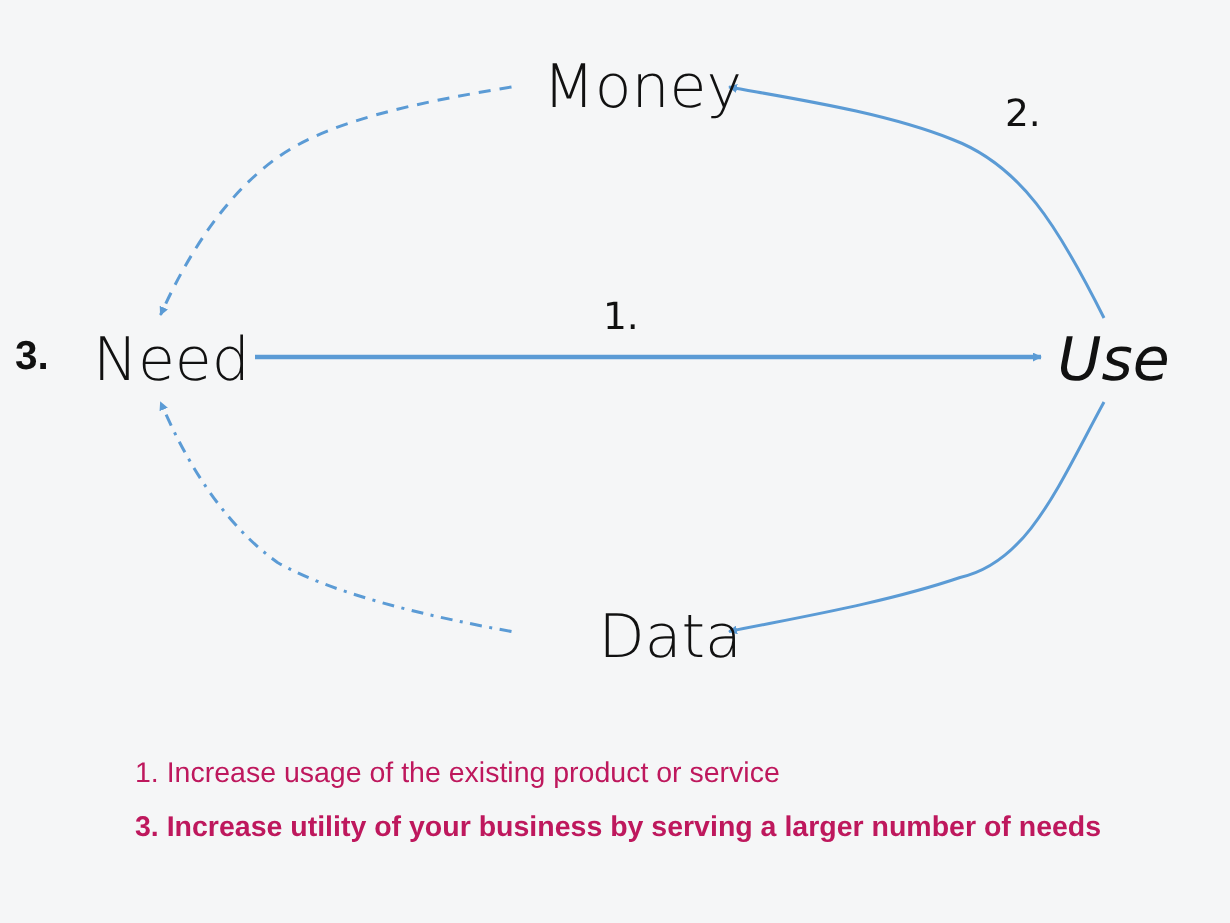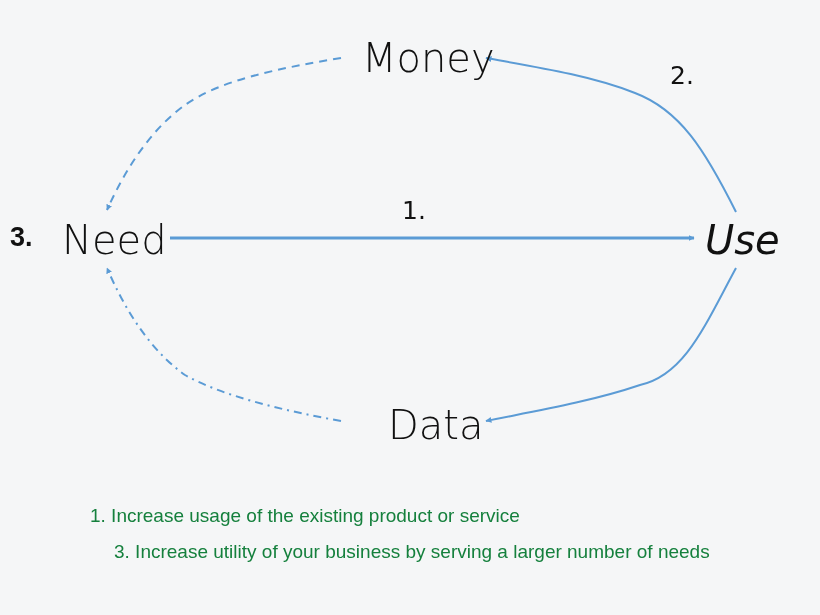--- a/index.html
+++ b/index.html
@@ -34,24 +34,24 @@
       font-weight: bold;
       font-size: 27px;
       color: #111;
       line-height: 1;
     }
     .legend {
       position: absolute;
       left: 90px; top: 503px;
       font-family: "Liberation Sans", sans-serif;
       font-size: 19px;
-      color: #15803d;
+      color: #be185d;
     }
     .legend div { height: 36px; line-height: 26px; white-space: nowrap; }
-    .legend .bold { font-weight: normal; margin-left: 24px; }
+    .legend .bold { font-weight: bold; }
   </style>
 </head>
 <body>
 
 <svg class="diagram" width="820" height="615" viewBox="0 0 820 615">
   <defs>
     <marker id="arrow" viewBox="0 0 10 10" refX="9" refY="5" markerWidth="6" markerHeight="6" orient="auto-start-reverse" markerUnits="userSpaceOnUse">
       <path d="M0,0 L10,5 L0,10 z" fill="#5b9bd5"></path>
     </marker>
   </defs>
@@ -64,21 +64,21 @@
 
   <path d="M341,58 C280,68 220,80 185,105 C150,130 125,170 107,210" stroke="#5b9bd5" stroke-width="2" fill="none" stroke-dasharray="8,6" marker-end="url(#arrow)"></path>
 
   <path d="M341,421 C280,410 220,395 185,375 C150,350 125,310 107,268" stroke="#5b9bd5" stroke-width="2" fill="none" stroke-dasharray="8,5,2,5" marker-end="url(#arrow)"></path>
 </svg>
 
 <div class="node" style="left:362px; top:38px;">Money</div>
 <div class="num-bold" style="left:10px; top:224px;">3.</div>
 <div class="node" style="left:62px; top:220px;">Need</div>
 <div class="node" style="left:705px; top:220px;font-style:italic;">Use</div>
-<div class="node" style="left:388px; top:405px;">Data</div>
+<div class="node" style="left:399px; top:405px;">Data</div>
 
 <div class="edge-label" style="left:402px; top:198px;">1.</div>
 <div class="edge-label" style="left:670px; top:63px;">2.</div>
 
 <div class="legend">
   <div>1. Increase usage of the existing product or service</div>
   <div class="bold">3. Increase utility of your business by serving a larger number of needs</div>
 </div>
 
 </body></html>

